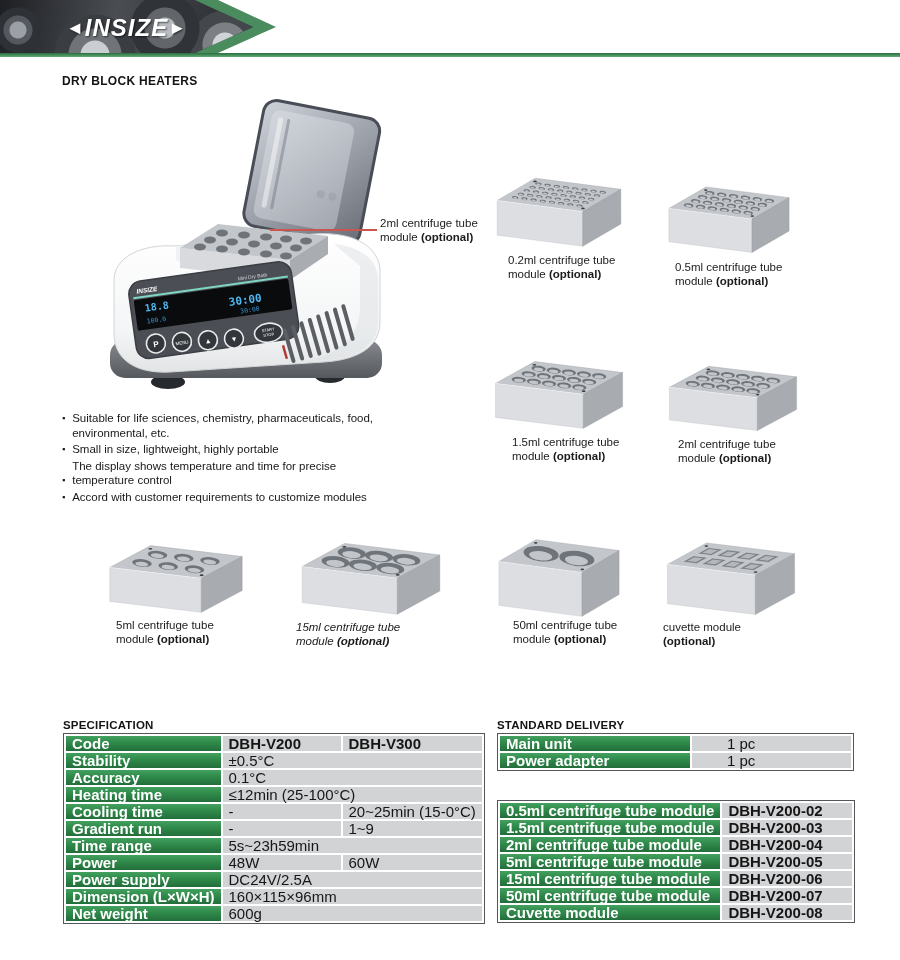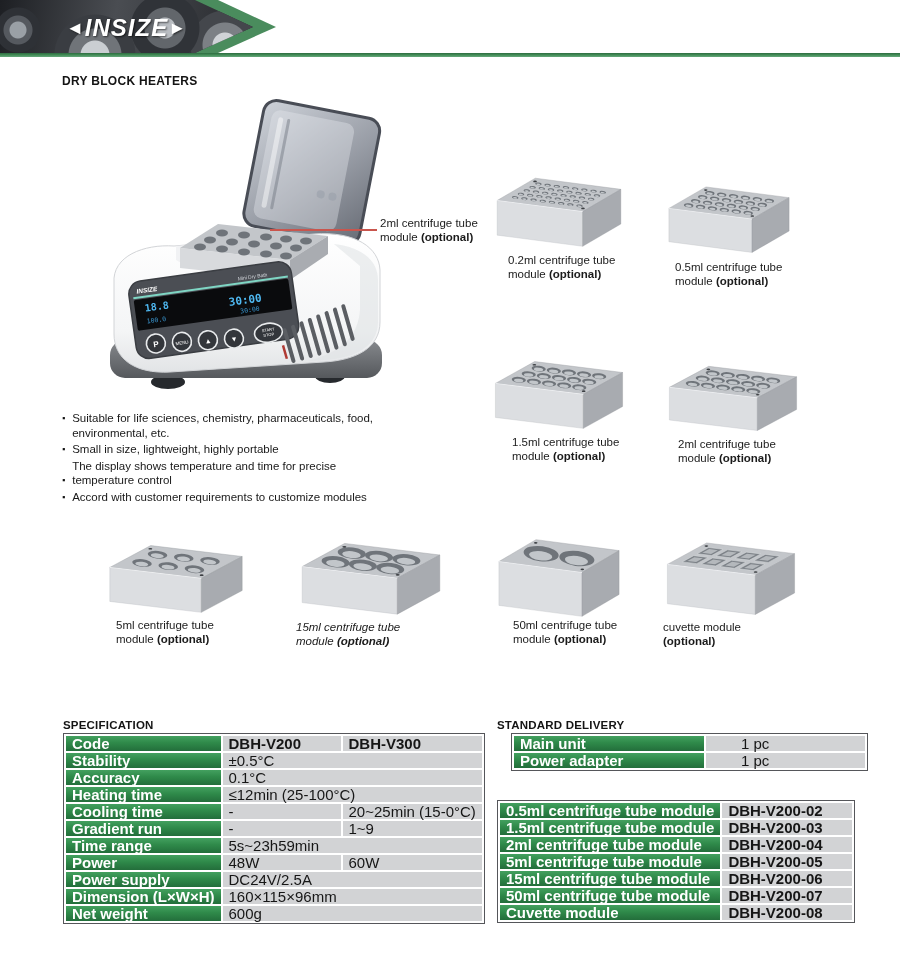--- a/index.html
+++ b/index.html
@@ -785,21 +785,21 @@
           </tr>
       <tr>
             <td class="lbl">Net weight</td>
             <td class="val" colspan="2">600g</td>
           </tr>
     </tbody>
       </table>
   </div>
 
   <div class="abs sec-head" style="left:497px;top:719px;">STANDARD DELIVERY</div>
-  <div class="abs" id="std-table" style="left:497px;top:733px;margin-left:14px;">
+  <div class="abs" id="std-table" style="left:497px;top:733px;">
     <table class="spec">
       <tbody>
           <tr>
             <td class="lbl">Main unit</td>
             <td class="val v">1 pc</td>
           </tr>
       <tr>
             <td class="lbl">Power adapter</td>
             <td class="val v">1 pc</td>
           </tr>

